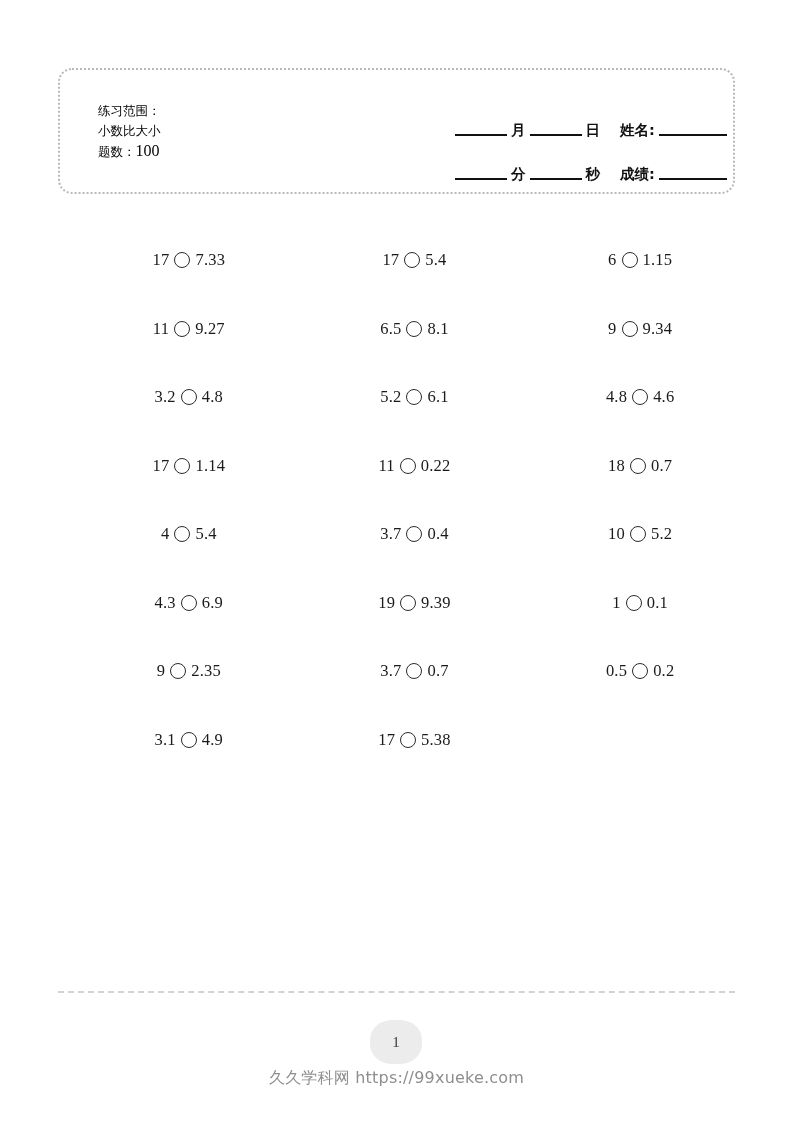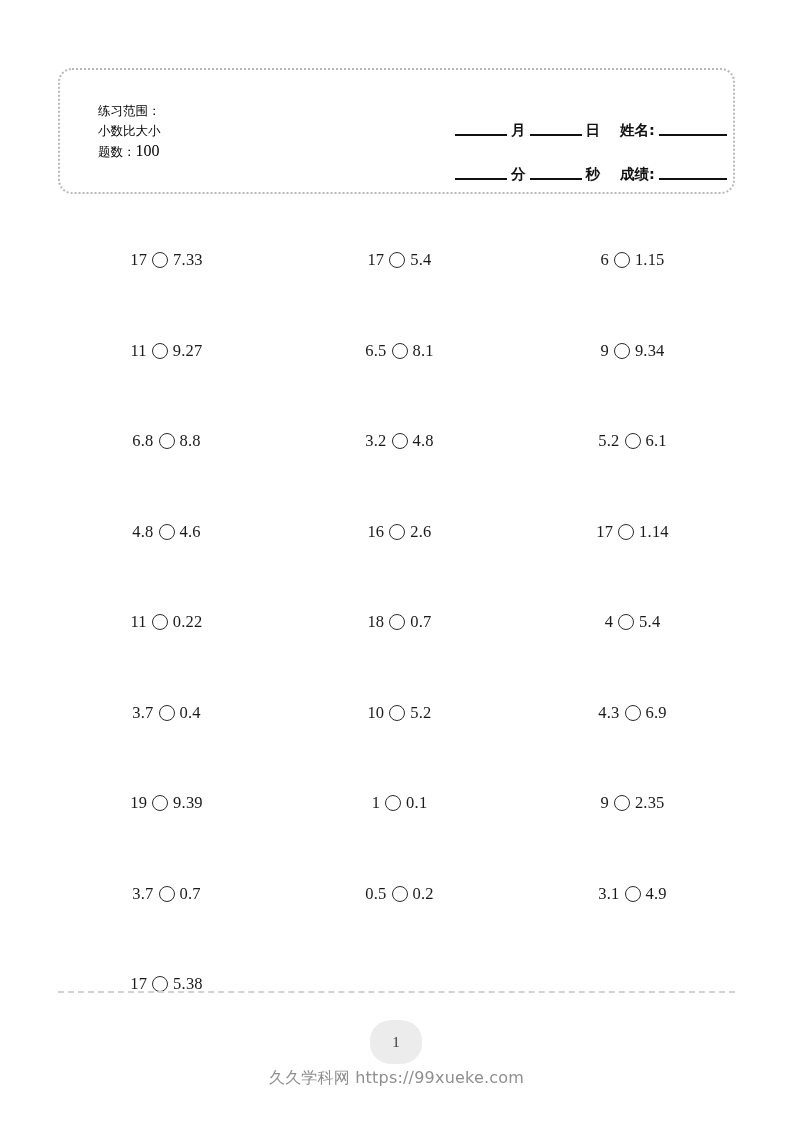--- a/index.html
+++ b/index.html
@@ -68,27 +68,26 @@
   }
   .rule.w1 { width: 52px; }
   .rule.w2 { width: 52px; }
   .rule.w3 { width: 68px; }
   .meta-label { padding: 0 4px; }
   .meta-gap { display: inline-block; width: 12px; }
 
   
   .problems {
     position: absolute;
-    left: 61px;
+    left: 76px;
     top: 226px;
     width: 677px;
     display: grid;
     grid-template-columns: repeat(3, 1fr);
     grid-auto-rows: 68.5px;
-    gap: 22px;
   }
   .problem {
     display: flex;
     align-items: center;
     justify-content: center;
     font-family: "Liberation Serif", "DejaVu Serif", serif;
     font-size: 16.5px;
     color: #1a1a1a;
     white-space: nowrap;
   }
@@ -205,43 +204,33 @@
       <span class="operand">6.5</span>
       <span class="circle"></span>
       <span class="operand">8.1</span>
     </div>
     <div class="problem">
       <span class="operand">9</span>
       <span class="circle"></span>
       <span class="operand">9.34</span>
     </div>
     <div class="problem">
-      <span class="operand">6.8</span>
-      <span class="circle"></span>
-      <span class="operand">8.8</span>
-    </div>
-    <div class="problem">
       <span class="operand">3.2</span>
       <span class="circle"></span>
       <span class="operand">4.8</span>
     </div>
     <div class="problem">
       <span class="operand">5.2</span>
       <span class="circle"></span>
       <span class="operand">6.1</span>
     </div>
     <div class="problem">
       <span class="operand">4.8</span>
       <span class="circle"></span>
       <span class="operand">4.6</span>
-    </div>
-    <div class="problem">
-      <span class="operand">16</span>
-      <span class="circle"></span>
-      <span class="operand">2.6</span>
     </div>
     <div class="problem">
       <span class="operand">17</span>
       <span class="circle"></span>
       <span class="operand">1.14</span>
     </div>
     <div class="problem">
       <span class="operand">11</span>
       <span class="circle"></span>
       <span class="operand">0.22</span>

